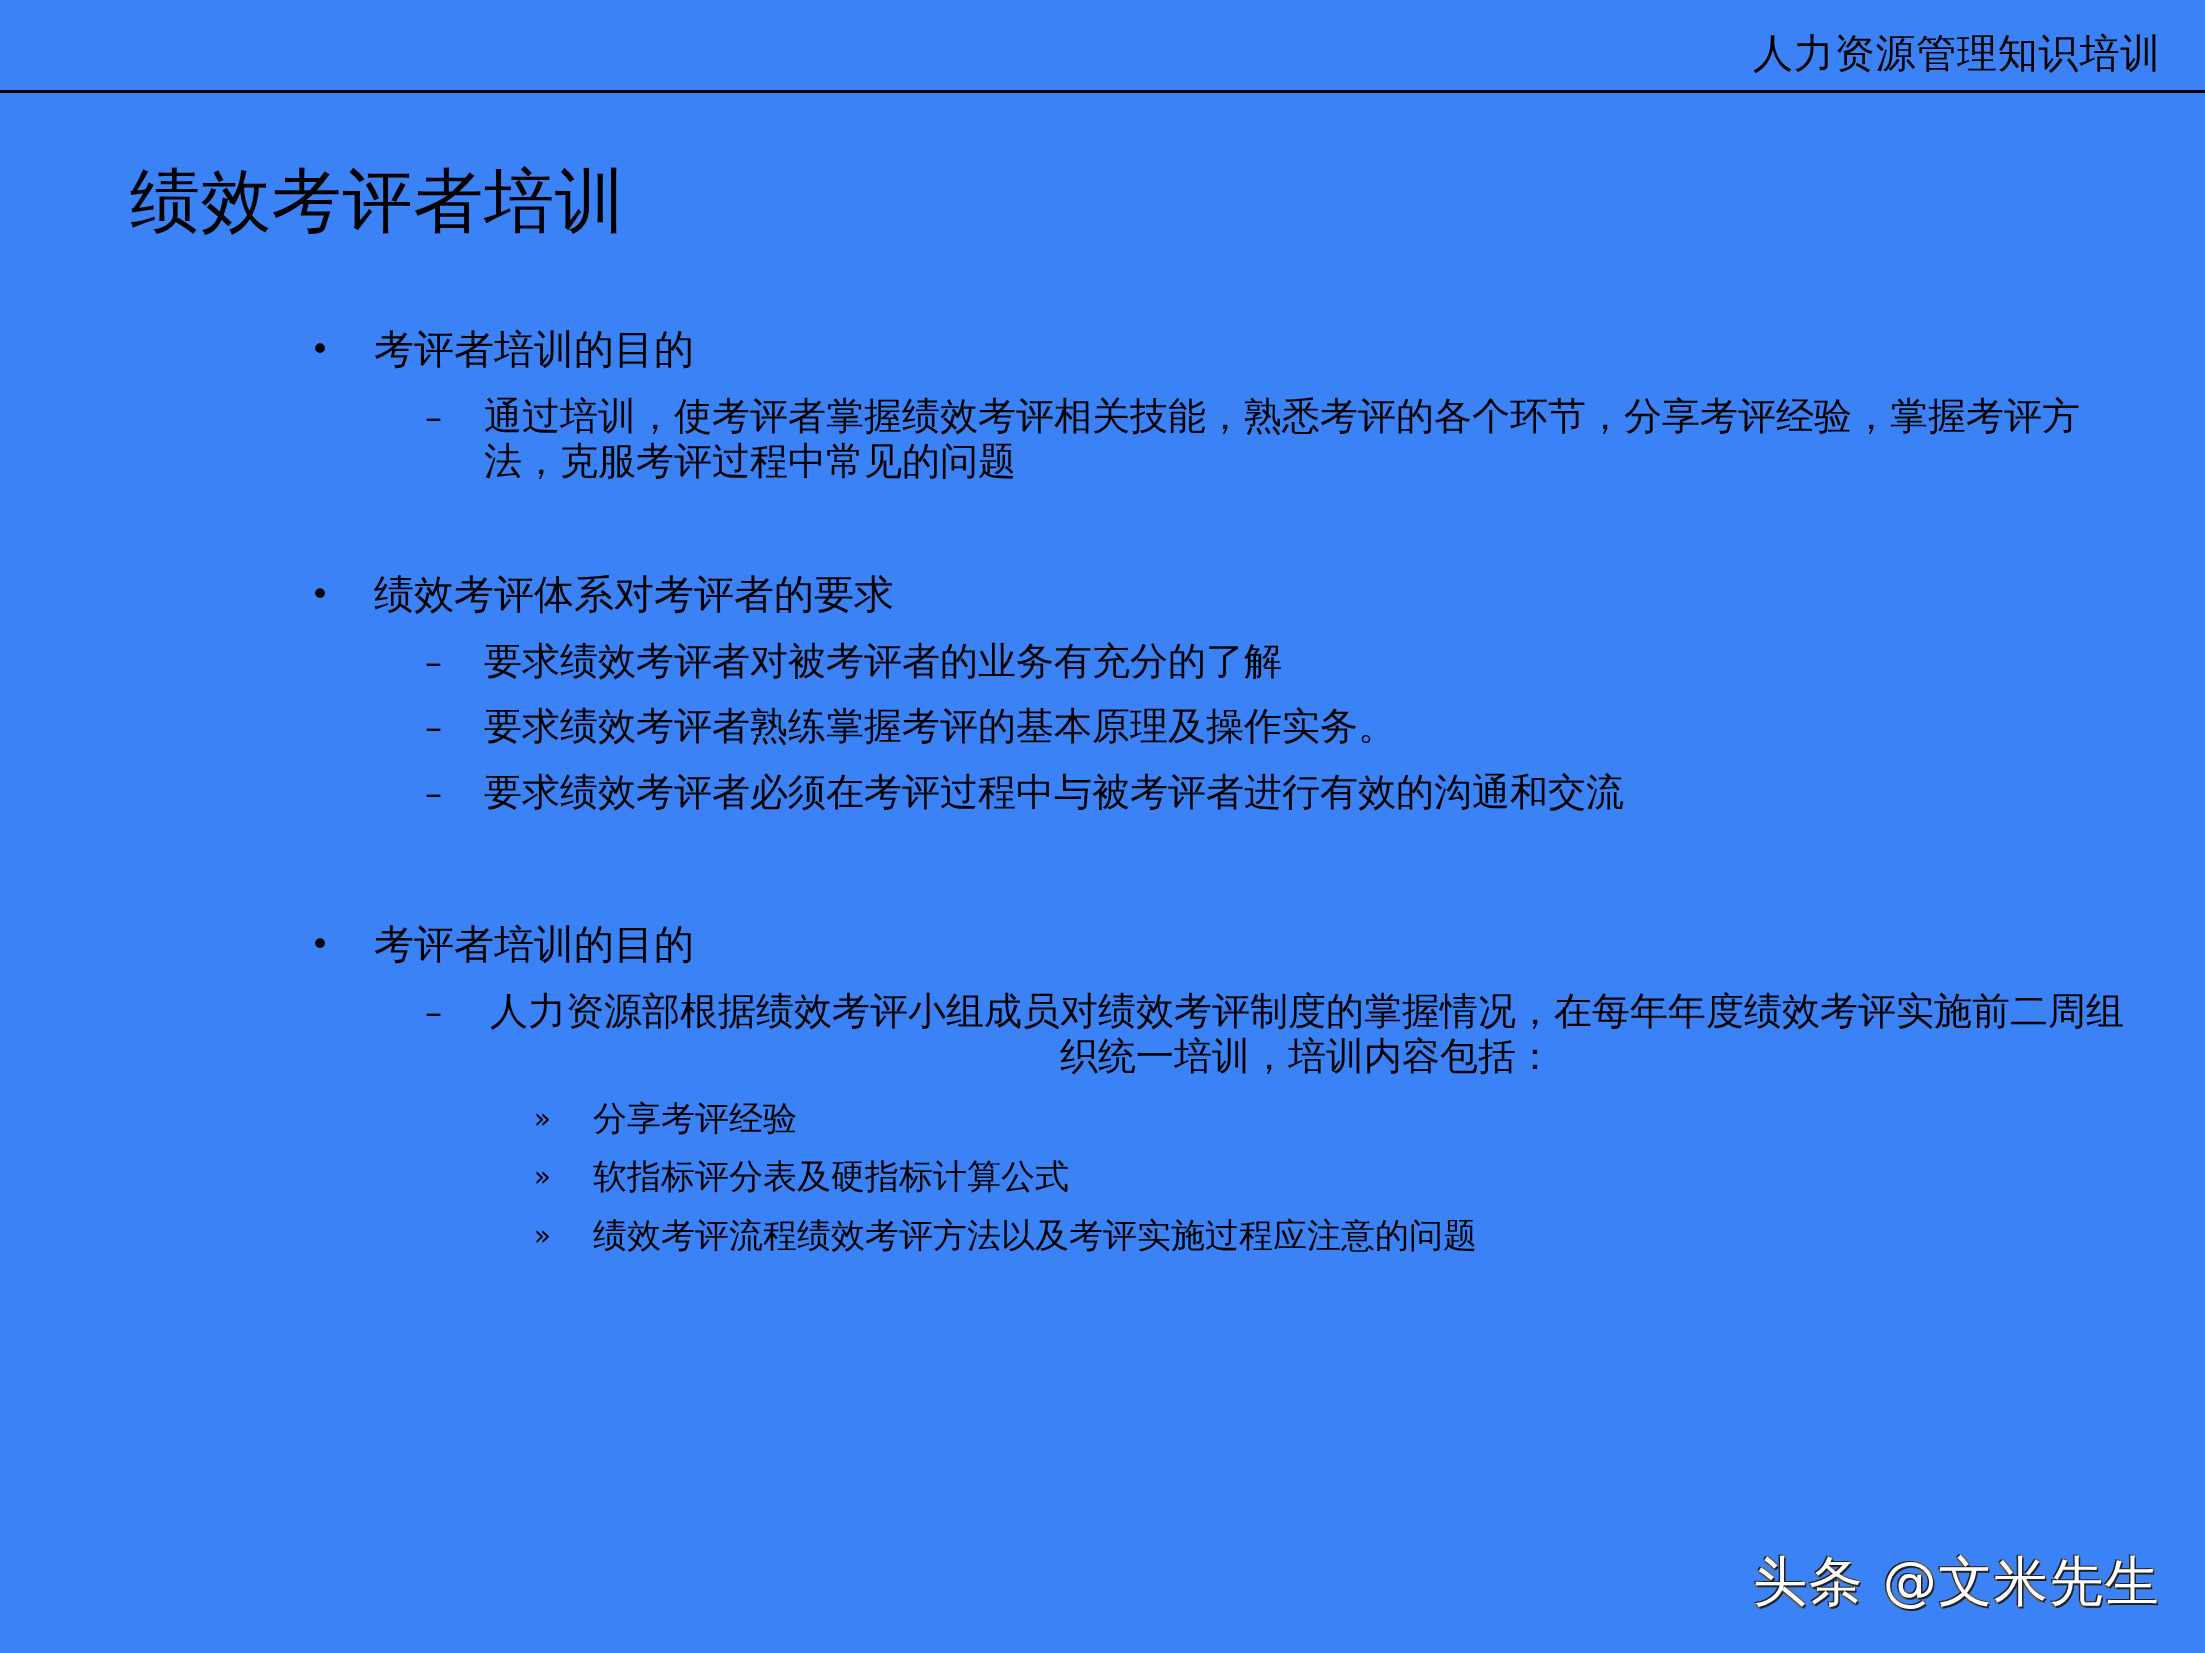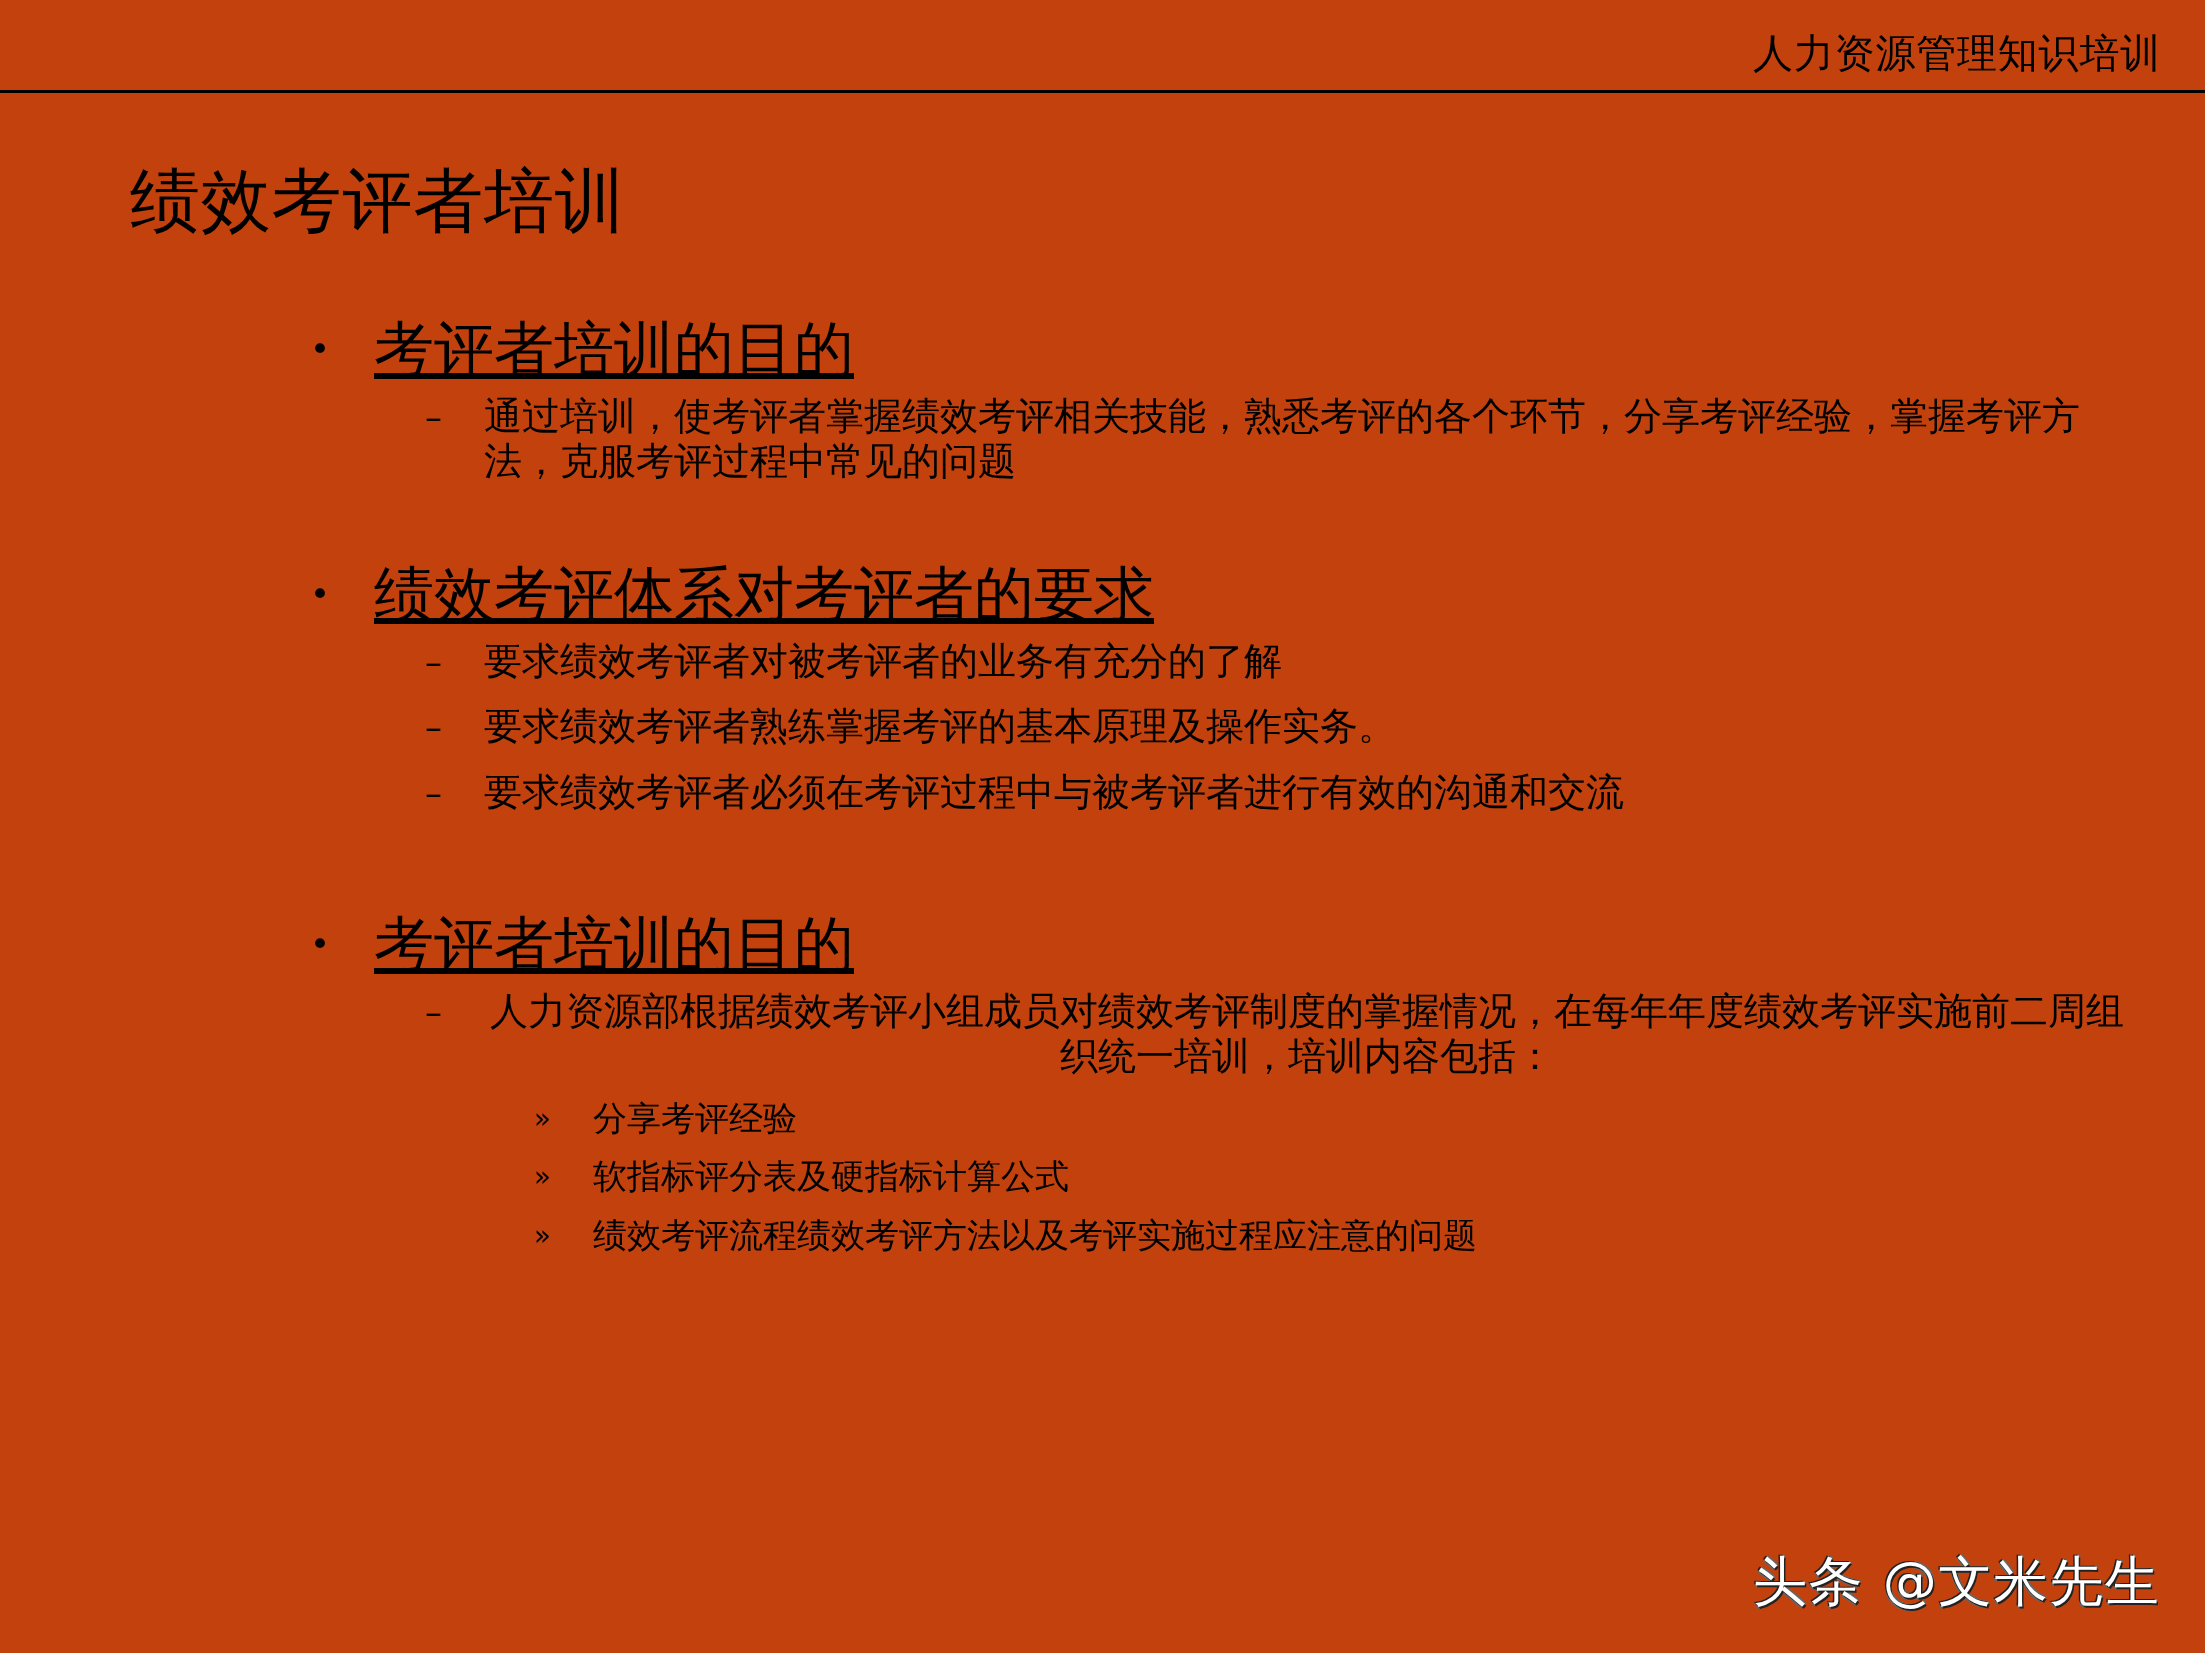--- a/index.html
+++ b/index.html
@@ -13,21 +13,21 @@
       position: relative;
       overflow: hidden;
       font-family: "DejaVu Sans", "Liberation Sans", sans-serif;
       color: #000000;
     }
     .slide {
       position: absolute;
       left: 0; top: 0;
       width: 2205px;
       height: 1654px;
-      background: #c2410c;
+      background: #3b82f6;
     }
     .header-title {
       position: absolute;
       right: 44px;
       top: 29px;
       font-size: 40px;
       line-height: 49px;
       white-space: nowrap;
       letter-spacing: 0.8px;
     }
@@ -58,24 +58,23 @@
       left: 0;
       top: 0;
       width: 31px;
       font-size: 34px;
       line-height: 54px;
     }
     .l1 .text {
       position: absolute;
       left: 64px;
       top: 0;
-      font-size: 60px;
+      font-size: 40px;
       line-height: 54px;
       white-space: nowrap;
-      text-decoration: underline;
     }
     .l2 {
       position: absolute;
       left: 425px;
     }
     .l2 .dash {
       position: absolute;
       left: 0;
       top: 0;
       font-size: 34px;

